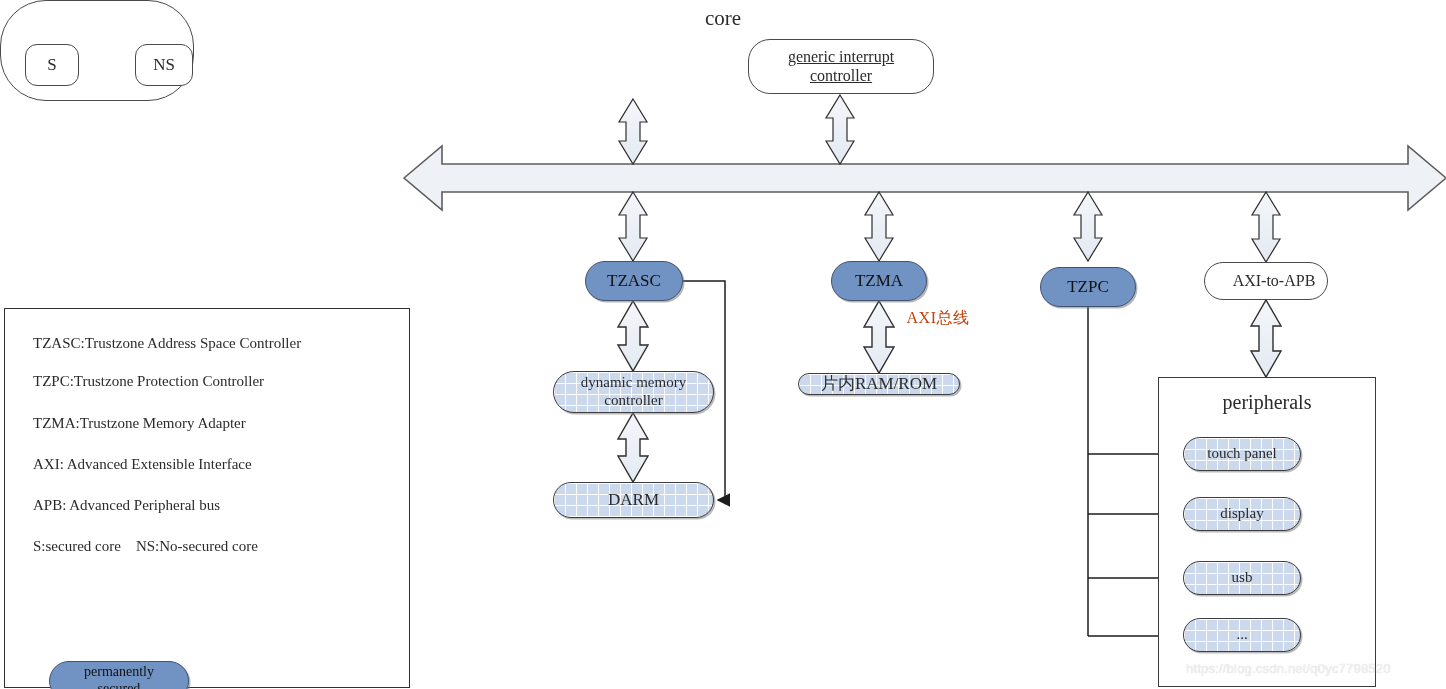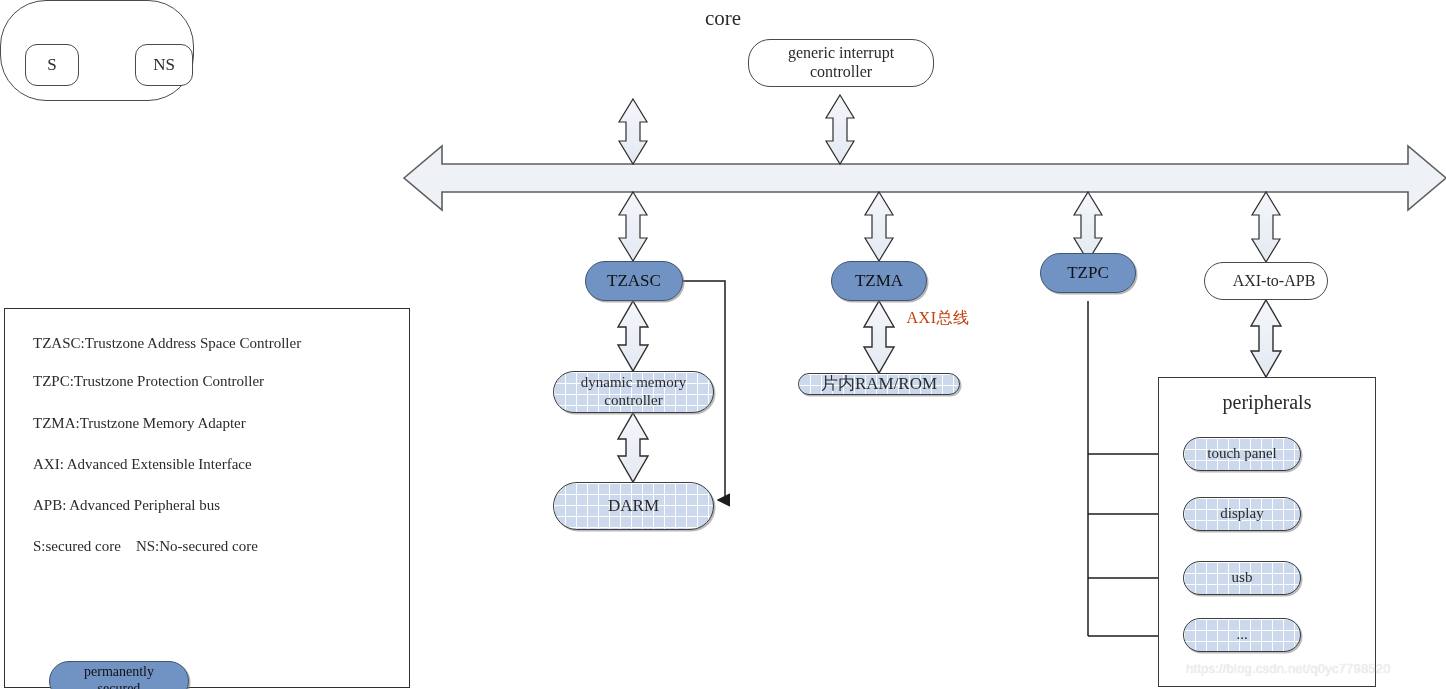--- a/index.html
+++ b/index.html
@@ -47,38 +47,38 @@
   .rounded-small{border-radius:12px;}
 
   
   #core{left:538px;top:0px;width:192px;height:99px;border-radius:46px;
         background:#fff;border:1px solid #4a4a4a;display:block;}
   #core-title{position:absolute;left:0;top:6px;width:100%;text-align:center;font-size:21px;color:#2b2b2b;}
   #core-s{position:absolute;left:25px;top:44px;width:54px;height:42px;}
   #core-ns{position:absolute;left:110px;top:44px;width:58px;height:42px;margin-left:25px;}
   #core-s .lbl,#core-ns .lbl{font-size:17px;color:#2b2b2b;}
 
-  #gic{left:748px;top:39px;width:186px;height:48px;font-size:16px;color:#2b2b2b;}
+  #gic{left:748px;top:39px;width:186px;height:55px;font-size:16px;color:#2b2b2b;text-decoration:underline;}
   #axibus-label{
     position:absolute;left:13px;top:141px;width:1042px;height:72px;
     display:flex;align-items:center;justify-content:center;
     font-size:16px;color:#c2410c;letter-spacing:.5px;
   }
   #axibus-wrap{position:absolute;left:404px;top:141px;width:1042px;height:72px;}
 
   #tzasc{left:585px;top:261px;width:98px;height:40px;}
   #tzma{left:831px;top:261px;width:96px;height:40px;}
-  #tzpc{left:1040px;top:253px;width:96px;height:40px;}
+  #tzpc{left:1040px;top:267px;width:96px;height:40px;}
   #axi2apb{left:1204px;top:262px;width:124px;height:38px;}
   #tzasc .lbl,#tzma .lbl,#tzpc .lbl{font-size:17px;}
   #axi2apb .lbl{font-size:16px;color:#2b2b2b;padding-left:16px;}
 
   #dmc{left:553px;top:371px;width:161px;height:42px;font-size:15px;}
   #onchip{left:798px;top:373px;width:162px;height:22px;font-size:17px;}
-  #darm{left:553px;top:482px;width:161px;height:48px;font-size:17px;align-items:center;}
+  #darm{left:553px;top:482px;width:161px;height:36px;font-size:17px;align-items:center;}
 
   
   #peripherals{
     position:absolute;left:1158px;top:377px;width:216px;height:308px;
     border:1px solid #3a3a3a;background:#ffffff;
   }
   #peri-title{position:absolute;left:0;top:13px;width:100%;text-align:center;font-size:20px;color:#2b2b2b;}
   .peri-item{left:1183px;width:118px;height:34px;font-size:15px;}
   #peri-touch{top:437px;}
   #peri-display{top:497px;}

